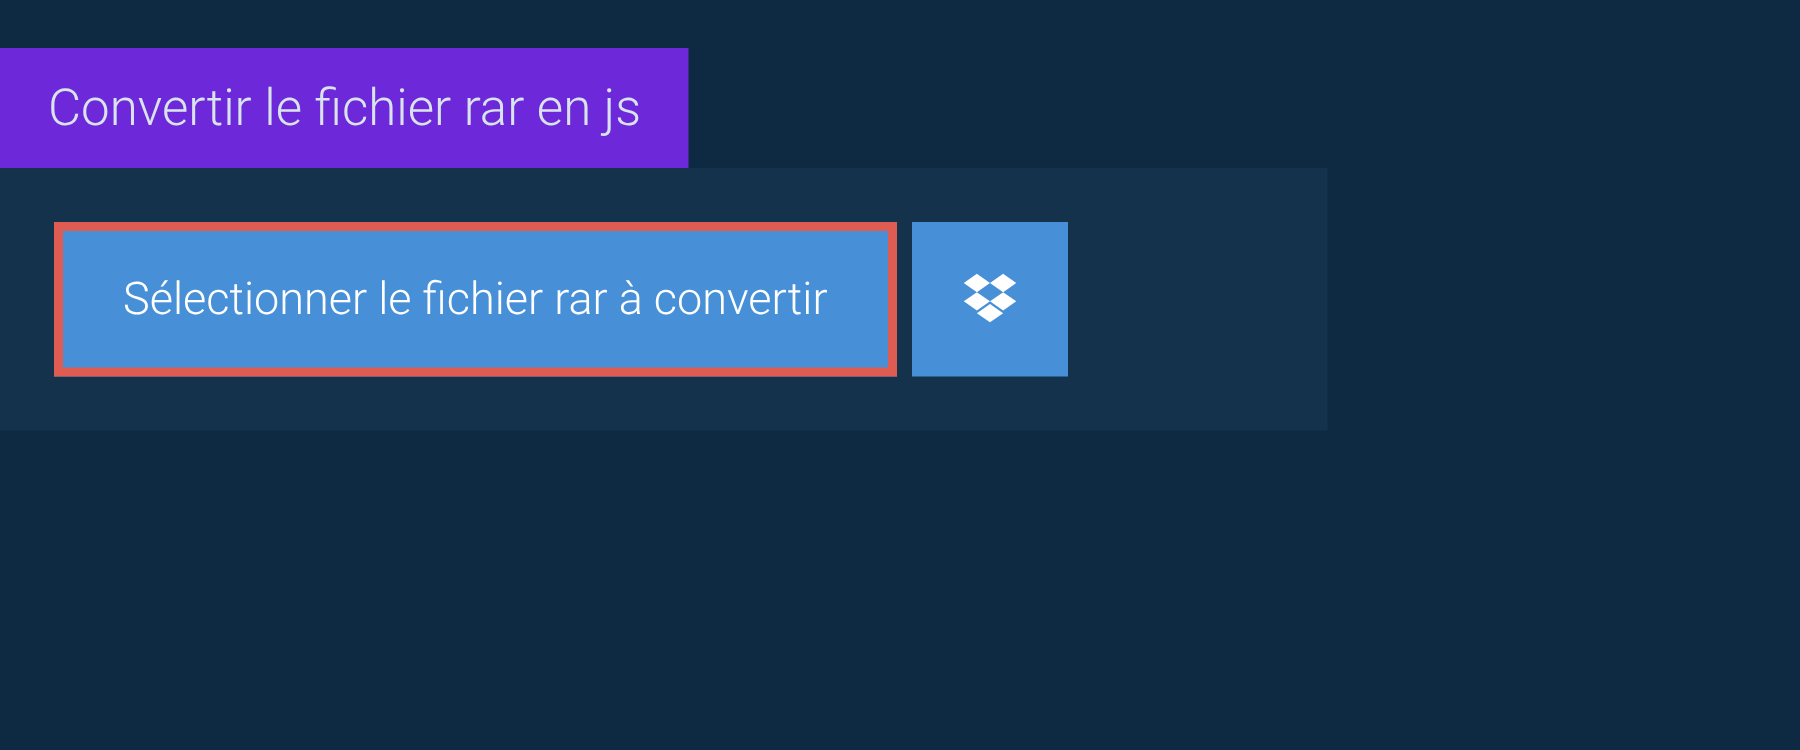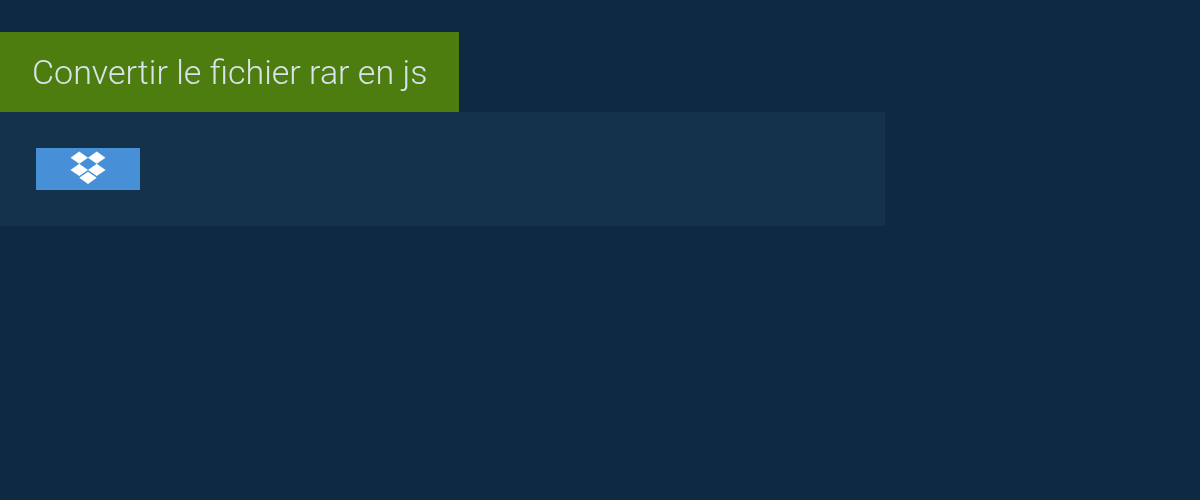--- a/index.html
+++ b/index.html
@@ -12,21 +12,21 @@
       height: 500px;
       background: #0d2a42;
       font-family: -apple-system, BlinkMacSystemFont, "Segoe UI", Roboto, Helvetica, Arial, sans-serif;
       overflow: hidden;
     }
     .tab-container {
       padding-top: 32px;
     }
     .tab {
       display: inline-block;
-      background: #4d7c0f;
+      background: #6d28d9;
       color: #d9e3ec;
       font-size: 34px;
       font-weight: 300;
       padding: 20px 32px;
       margin-left: 0;
     }
     .panel {
       background: #14324c;
       padding: 36px 36px 36px 36px;
       width: 885px;
@@ -64,20 +64,23 @@
   </style>
 </head>
 <body>
 
 <div class="tab-container">
   <div class="tab">
     <span>Convertir le fichier rar en js</span>
   </div>
   <div class="panel">
     <div class="button-row">
+      <div class="select-button">
+        <span>Sélectionner le fichier rar à convertir</span>
+      </div>
       <div class="dropbox-button">
         <svg class="dropbox-icon" viewBox="0 0 48 48">
           <path d="M14 4 L24 11 L14 18 L4 11 Z"></path>
           <path d="M34 4 L44 11 L34 18 L24 11 Z"></path>
           <path d="M4 25 L14 18 L24 25 L14 32 Z"></path>
           <path d="M24 25 L34 18 L44 25 L34 32 Z"></path>
           <path d="M14 34 L24 27 L34 34 L24 41 Z"></path>
         </svg>
       </div>
     </div>

